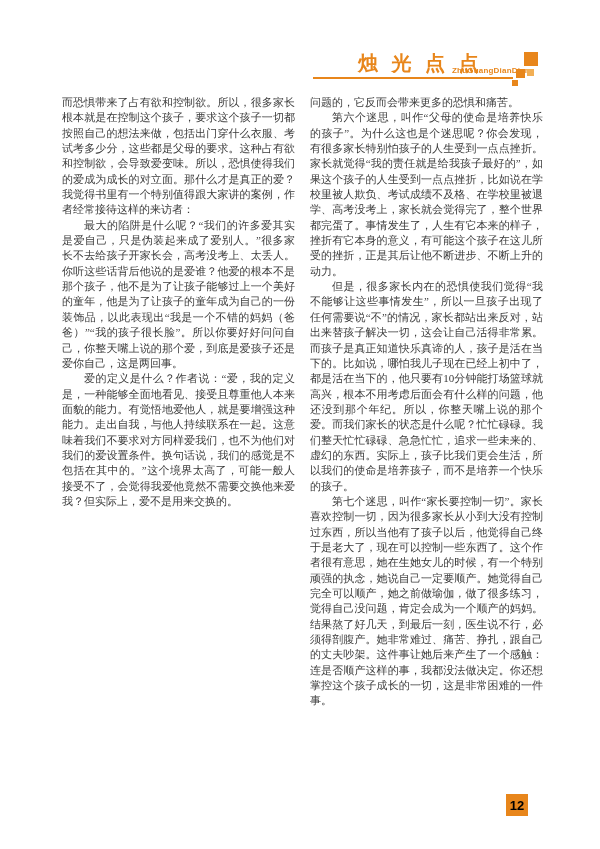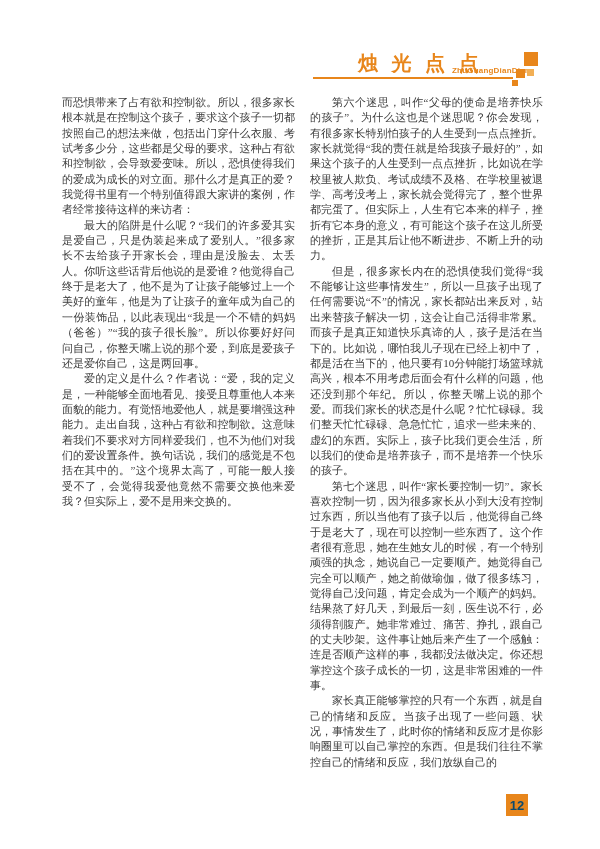--- a/index.html
+++ b/index.html
@@ -38,21 +38,21 @@
   .col{
     flex:1;min-width:0;
     font-size:11px;line-height:15.35px;color:#3a3a3a;
     text-align:justify;text-justify:inter-character;
   }
   .para{margin:0;}
   .para.indent{text-indent:2em;}
   
   .pagenum{
     position:absolute;left:506px;top:794px;width:22px;height:22px;
-    background:var(--accent);color:#0c4a6e;
+    background:var(--accent);color:#000000;
     font-family:"Liberation Sans","DejaVu Sans",sans-serif;
     font-size:13px;font-weight:bold;
     display:flex;align-items:center;justify-content:center;
   }
 </style>
 </head>
 <body>
 
 <div class="page">
 
@@ -64,26 +64,26 @@
       <rect x="12" y="0" width="14" height="14" style="fill:var(--accent)"></rect>
       <rect x="4" y="17" width="9" height="9" style="fill:var(--accent)"></rect>
       <rect x="15" y="17" width="7" height="7" style="fill:var(--accent-light)"></rect>
       <rect x="0" y="28" width="6" height="6" style="fill:var(--accent)"></rect>
     </svg>
   </header>
 
   <main class="columns">
     <div class="col">
         <p class="para">而恐惧带来了占有欲和控制欲。所以，很多家长根本就是在控制这个孩子，要求这个孩子一切都按照自己的想法来做，包括出门穿什么衣服、考试考多少分，这些都是父母的要求。这种占有欲和控制欲，会导致爱变味。所以，恐惧使得我们的爱成为成长的对立面。那什么才是真正的爱？我觉得书里有一个特别值得跟大家讲的案例，作者经常接待这样的来访者：</p>
-        <p class="para indent">最大的陷阱是什么呢？“我们的许多爱其实是爱自己，只是伪装起来成了爱别人。”很多家长不去给孩子开家长会，理由是没脸去、太丢人。你听这些话背后他说的是爱谁？他觉得自己终于是老大了，他不是为了让孩子能够过上一个美好的童年，他是为了让孩子的童年成为自己的一份装饰品，以此表现出“我是一个不错的妈妈（爸爸）”“我的孩子很长脸”。所以你要好好问问自己，你整天嘴上说的那个爱，到底是爱孩子还是爱你自己，这是两回事。</p>
-        <p class="para indent">爱的定义是什么？作者说：“爱，我的定义是，一种能够全面地看见、接受且尊重他人本来面貌的能力。有觉悟地爱他人，就是要增强这种能力。走出自我，这种占有欲和控制欲。这意味着我们不要求对方同样爱我们，也不为他们对我们的爱设置条件。换句话说，我们的感觉是不包括在其中的。”这个境界太高了，可能一般人接受不了，会觉得我爱他竟然不需要交换他来爱我？但实际上，爱不是用来交换的。</p>
+        <p class="para indent">最大的陷阱是什么呢？“我们的许多爱其实是爱自己，只是伪装起来成了爱别人。”很多家长不去给孩子开家长会，高考没考上、太丢人。你听这些话背后他说的是爱谁？他爱的根本不是那个孩子，他不是为了让孩子能够过上一个美好的童年，他是为了让孩子的童年成为自己的一份装饰品，以此表现出“我是一个不错的妈妈（爸爸）”“我的孩子很长脸”。所以你要好好问问自己，你整天嘴上说的那个爱，到底是爱孩子还是爱你自己，这是两回事。</p>
+        <p class="para indent">爱的定义是什么？作者说：“爱，我的定义是，一种能够全面地看见、接受且尊重他人本来面貌的能力。有觉悟地爱他人，就是要增强这种能力。走出自我，与他人持续联系在一起。这意味着我们不要求对方同样爱我们，也不为他们对我们的爱设置条件。换句话说，我们的感觉是不包括在其中的。”这个境界太高了，可能一般人接受不了，会觉得我爱他竟然不需要交换他来爱我？但实际上，爱不是用来交换的。</p>
       </div>
     <div class="col">
-        <p class="para indent">第六个迷思，叫作“父母的使命是培养快乐的孩子”。为什么这也是个迷思呢？你会发现，有很多家长特别怕孩子的人生受到一点点挫折。家长就觉得“我的责任就是给我孩子最好的”，如果这个孩子的人生受到一点点挫折，比如说在学校里被人欺负、考试成绩不及格、在学校里被退学、高考没考上，家长就会觉得完了，整个世界都完蛋了。但实际上，人生有它本来的样子，挫折有它本身的意义，有可能这个孩子在这儿所受的挫折，正是其后让他不断进步、不断上升的动力。</p>
+        <p class="para">问题的，它反而会带来更多的恐惧和痛苦。</p>
+        <p class="para indent">第六个迷思，叫作“父母的使命是培养快乐的孩子”。为什么这也是个迷思呢？你会发现，有很多家长特别怕孩子的人生受到一点点挫折。家长就觉得“我的责任就是给我孩子最好的”，如果这个孩子的人生受到一点点挫折，比如说在学校里被人欺负、考试成绩不及格、在学校里被退学、高考没考上，家长就会觉得完了，整个世界都完蛋了。事情发生了，人生有它本来的样子，挫折有它本身的意义，有可能这个孩子在这儿所受的挫折，正是其后让他不断进步、不断上升的动力。</p>
         <p class="para indent">但是，很多家长内在的恐惧使我们觉得“我不能够让这些事情发生”，所以一旦孩子出现了任何需要说“不”的情况，家长都站出来反对，站出来替孩子解决一切，这会让自己活得非常累。而孩子是真正知道快乐真谛的人，孩子是活在当下的。比如说，哪怕我儿子现在已经上初中了，都是活在当下的，他只要有10分钟能打场篮球就高兴，根本不用考虑后面会有什么样的问题，他还没到那个年纪。所以，你整天嘴上说的那个爱。而我们家长的状态是什么呢？忙忙碌碌。我们整天忙忙碌碌、急急忙忙，追求一些未来的、虚幻的东西。实际上，孩子比我们更会生活，所以我们的使命是培养孩子，而不是培养一个快乐的孩子。</p>
         <p class="para indent">第七个迷思，叫作“家长要控制一切”。家长喜欢控制一切，因为很多家长从小到大没有控制过东西，所以当他有了孩子以后，他觉得自己终于是老大了，现在可以控制一些东西了。这个作者很有意思，她在生她女儿的时候，有一个特别顽强的执念，她说自己一定要顺产。她觉得自己完全可以顺产，她之前做瑜伽，做了很多练习，觉得自己没问题，肯定会成为一个顺产的妈妈。结果熬了好几天，到最后一刻，医生说不行，必须得剖腹产。她非常难过、痛苦、挣扎，跟自己的丈夫吵架。这件事让她后来产生了一个感触：连是否顺产这样的事，我都没法做决定。你还想掌控这个孩子成长的一切，这是非常困难的一件事。</p>
-        <p class="para indent">家长真正能够掌控的只有一个东西，就是自己的情绪和反应。当孩子出现了一些问题、状况，事情发生了，此时你的情绪和反应才是你影响圈里可以自己掌控的东西。但是我们往往不掌控自己的情绪和反应，我们放纵自己的</p>
       </div>
   </main>
 
   <div class="pagenum">12</div>
 
 </div>
 
 </body></html>

